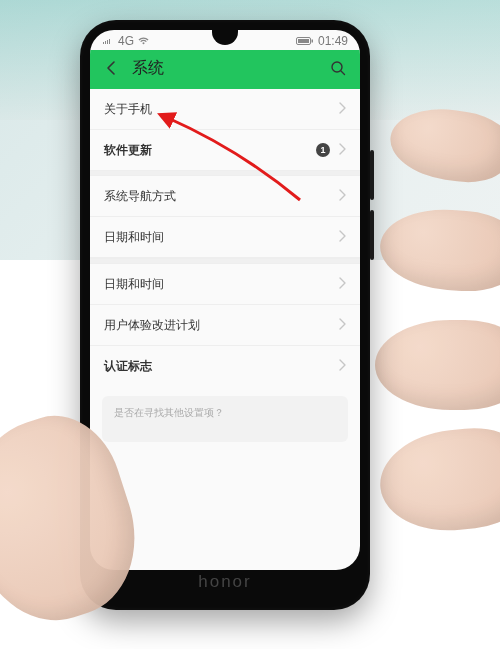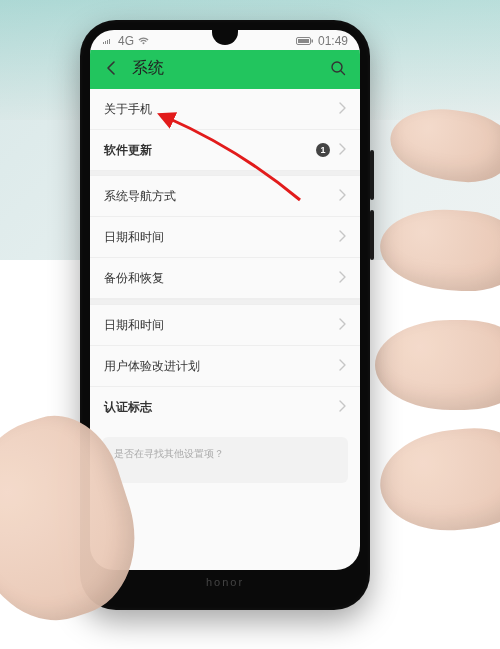--- a/index.html
+++ b/index.html
@@ -44,21 +44,21 @@
     position: absolute; top: 0; left: 50%; transform: translateX(-50%);
     width: 26px; height: 15px;
     background: #0a0a0a;
     border-bottom-left-radius: 14px;
     border-bottom-right-radius: 14px;
     z-index: 50;
   }
   .chin {
     position: absolute; left:0; right:0; bottom:0; height: 56px;
     display:flex; align-items:center; justify-content:center;
-    color:#444; font-size: 11px; letter-spacing: 2px; font-weight: 300;
+    color:#444; font-size: 17px; letter-spacing: 2px; font-weight: 300;
     font-family: Arial, sans-serif;
   }
   
   .statusbar {
     height: 20px; display:flex; align-items:center; justify-content:space-between;
     padding: 2px 12px 0 12px; font-size: 12px; color:#777;
   }
   .statusbar .left, .statusbar .right { display:flex; gap:4px; align-items:center; }
   .sb-icon { display:inline-block; }
   
@@ -200,28 +200,20 @@
           </div>
         </div>
         <div class="item">
           <div class="item-label">日期和时间</div>
           <div class="item-right">
             <span class="chevron"><svg width="8" height="12" viewBox="0 0 8 12">
                 <path d="M2 1l5 5-5 5" stroke="#c6c6c6" stroke-width="1.4" fill="none" stroke-linecap="round" stroke-linejoin="round"></path>
               </svg></span>
           </div>
         </div>
-        <div class="item">
-          <div class="item-label">备份和恢复</div>
-          <div class="item-right">
-            <span class="chevron"><svg width="8" height="12" viewBox="0 0 8 12">
-                <path d="M2 1l5 5-5 5" stroke="#c6c6c6" stroke-width="1.4" fill="none" stroke-linecap="round" stroke-linejoin="round"></path>
-              </svg></span>
-          </div>
-        </div>
         <div class="gap"></div>
         <div class="item">
           <div class="item-label">日期和时间</div>
           <div class="item-right">
             <span class="chevron"><svg width="8" height="12" viewBox="0 0 8 12">
                 <path d="M2 1l5 5-5 5" stroke="#c6c6c6" stroke-width="1.4" fill="none" stroke-linecap="round" stroke-linejoin="round"></path>
               </svg></span>
           </div>
         </div>
         <div class="item">

